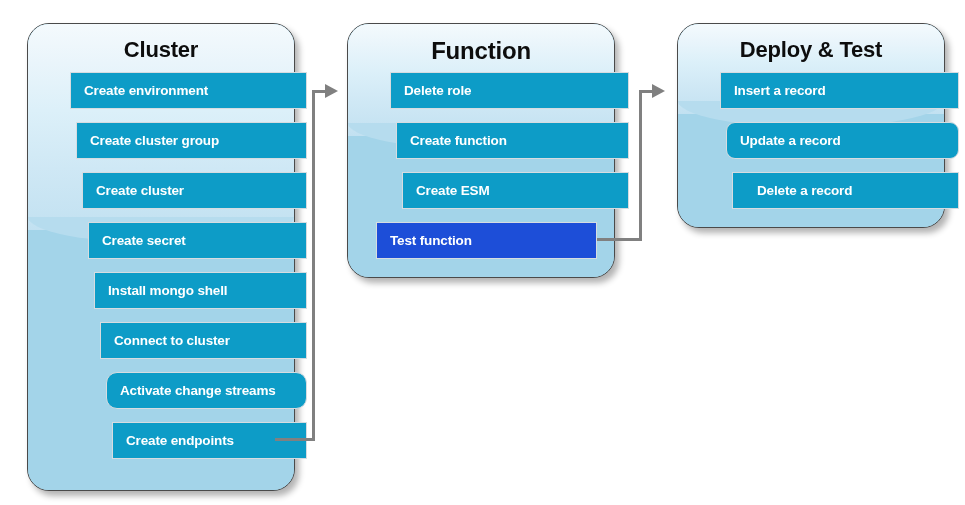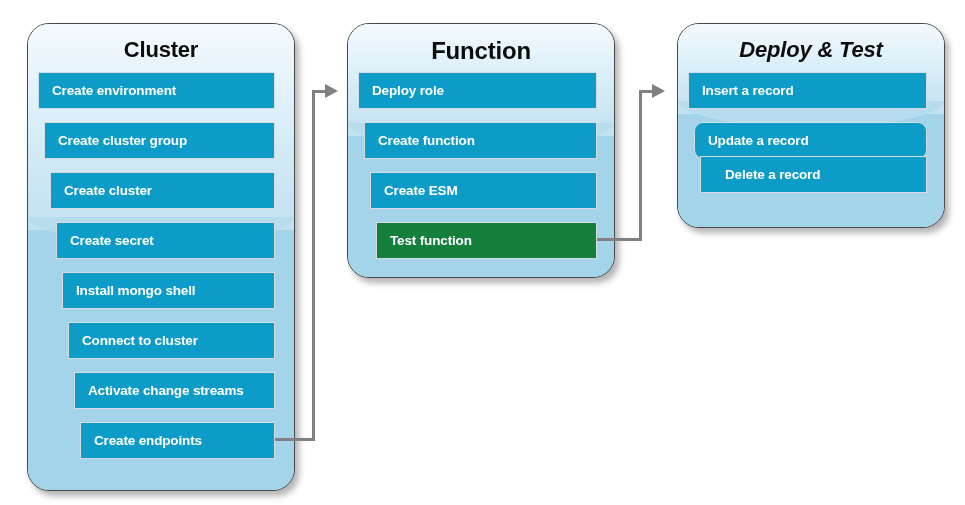--- a/index.html
+++ b/index.html
@@ -86,22 +86,22 @@
     border: 1px solid #d7dce0;
     display: flex;
     align-items: center;
     color: #ffffff;
     font-weight: bold;
     font-size: 13.5px;
     letter-spacing: -0.15px;
     padding-left: 13px;
     white-space: nowrap;
   }
-  .step.blue   { background: #0d9cc7; }
-  .step.orange { background: #15803d; }
+  .step.blue   { background: #0d9cc7; margin-left: 32px; }
+  .step.orange { background: #1d4ed8; }
 
   
   .conn {
     position: absolute;
     background: #808080;
   }
   .arrowhead {
     position: absolute;
     width: 0;
     height: 0;
@@ -121,45 +121,45 @@
       <div class="panel-inner">
         <div class="panel-title" style="top: 13px; font-size: 22px;">Cluster</div>
       </div>
     </div>
     <div class="step blue" style="left: 38px; top: 72px; width: 237px; height: 37px;">Create environment</div>
     <div class="step blue" style="left: 44px; top: 122px; width: 231px; height: 37px;">Create cluster group</div>
     <div class="step blue" style="left: 56px; top: 222px; width: 219px; height: 37px;">Create secret</div>
     <div class="step blue" style="left: 50px; top: 172px; width: 225px; height: 37px;">Create cluster</div>
     <div class="step blue" style="left: 62px; top: 272px; width: 213px; height: 37px;">Install mongo shell</div>
     <div class="step blue" style="left: 68px; top: 322px; width: 207px; height: 37px;">Connect to cluster</div>
-    <div class="step blue" style="left: 74px; top: 372px; width: 201px; height: 37px;">Activate change streams</div>
+    <div class="step blue" style="left: 74px; top: 372px; width: 201px; height: 37px; border-radius: 11px;">Activate change streams</div>
     <div class="step blue" style="left: 80px; top: 422px; width: 195px; height: 37px;">Create endpoints</div>
     <div class="panel" style="left: 347px; top: 23px; width: 268px; height: 255px;">
       <div class="panel-body" style="top: 0px;"></div>
       <div class="panel-gloss-top" style="height: 112px;"></div>
       <div class="panel-gloss-curve" style="top: 99px;"></div>
       <div class="panel-inner">
         <div class="panel-title" style="top: 13px; font-size: 24px;">Function</div>
       </div>
     </div>
-    <div class="step blue" style="left: 358px; top: 72px; width: 239px; height: 37px;">Deploy role</div>
+    <div class="step blue" style="left: 358px; top: 72px; width: 239px; height: 37px;">Delete role</div>
     <div class="step blue" style="left: 364px; top: 122px; width: 233px; height: 37px;">Create function</div>
     <div class="step blue" style="left: 370px; top: 172px; width: 227px; height: 37px;">Create ESM</div>
     <div class="step orange" style="left: 376px; top: 222px; width: 221px; height: 37px;">Test function</div>
     <div class="panel" style="left: 677px; top: 23px; width: 268px; height: 205px;">
       <div class="panel-body" style="top: 0px;"></div>
       <div class="panel-gloss-top" style="height: 90px;"></div>
       <div class="panel-gloss-curve" style="top: 77px;"></div>
       <div class="panel-inner">
-        <div class="panel-title" style="top: 13px; font-size: 22px; font-style: italic;">Deploy &amp; Test</div>
+        <div class="panel-title" style="top: 13px; font-size: 22px;">Deploy &amp; Test</div>
       </div>
     </div>
     <div class="step blue" style="left: 688px; top: 72px; width: 239px; height: 37px;">Insert a record</div>
     <div class="step blue" style="left: 694px; top: 122px; width: 233px; height: 37px; border-radius: 9px;">Update a record</div>
-    <div class="step blue" style="left: 700px; top: 156px; width: 227px; height: 37px; padding-left: 24px;">Delete a record</div>
+    <div class="step blue" style="left: 700px; top: 172px; width: 227px; height: 37px; padding-left: 24px;">Delete a record</div>
     <div class="conn" style="left: 275px; top: 438px; width: 40px; height: 3px;"></div>
     <div class="conn" style="left: 312px; top: 90px; width: 3px; height: 351px;"></div>
     <div class="conn" style="left: 312px; top: 90px; width: 15px; height: 3px;"></div>
     <div class="arrowhead" style="left: 325px; top: 84px;"></div>
     <div class="conn" style="left: 597px; top: 238px; width: 45px; height: 3px;"></div>
     <div class="conn" style="left: 639px; top: 90px; width: 3px; height: 151px;"></div>
     <div class="conn" style="left: 639px; top: 90px; width: 15px; height: 3px;"></div>
     <div class="arrowhead" style="left: 652px; top: 84px;"></div>
   </div>
 

